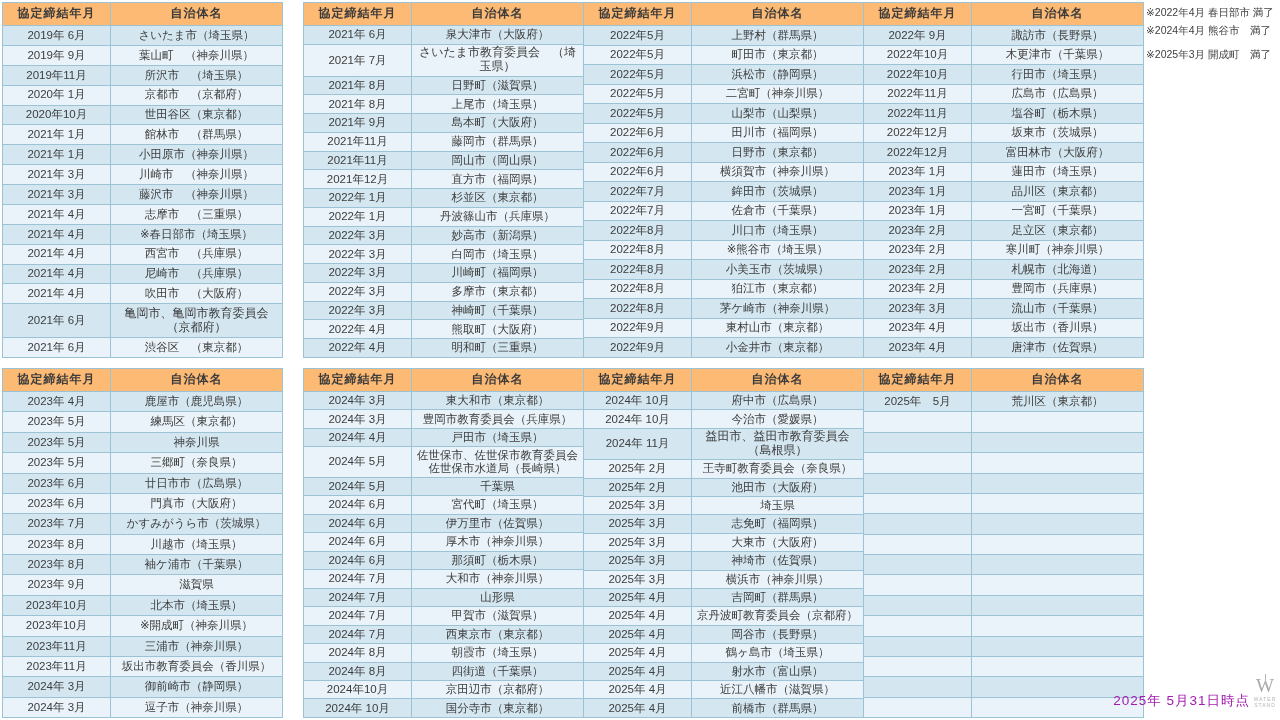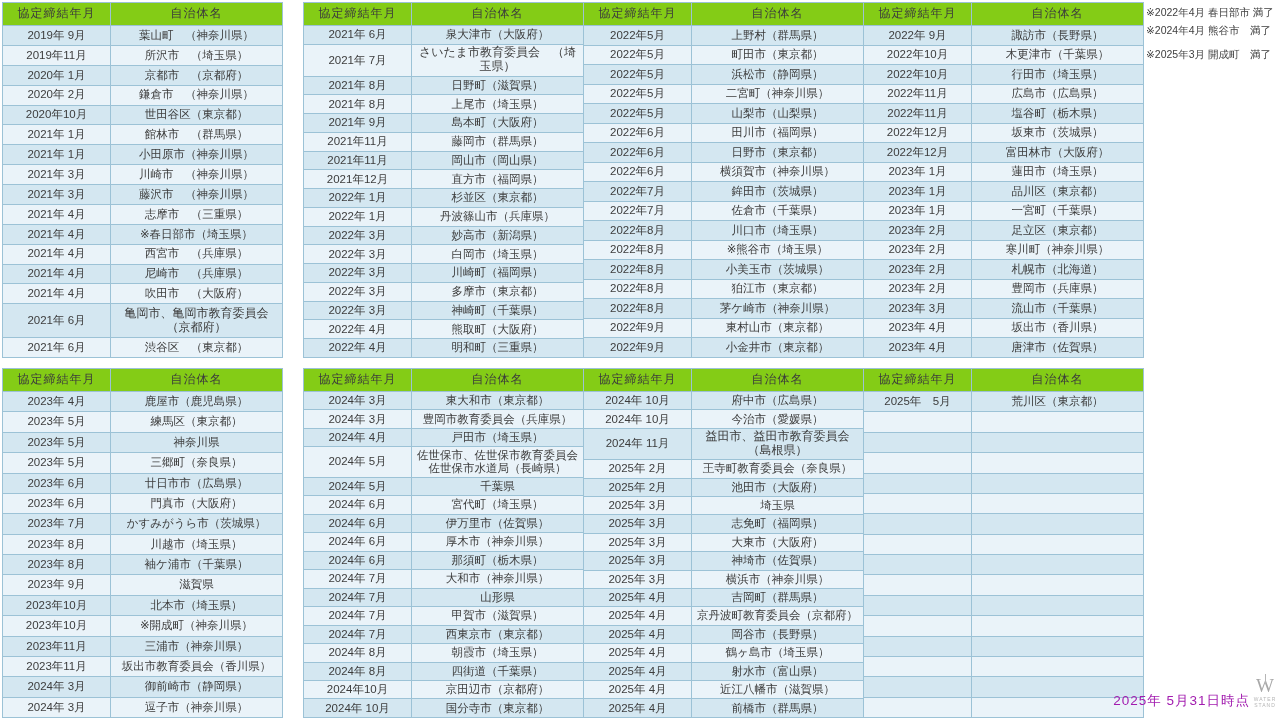--- a/index.html
+++ b/index.html
@@ -37,22 +37,22 @@
     border: 1px solid #9cc2d6;
     text-align: center;
     vertical-align: middle;
     padding: 1px 2px;
     color: #3c3c3c;
     font-size: 11.5px;
     line-height: 1.15;
     overflow: hidden;
   }
   th {
-    background: #84cc16;
-    font-weight: normal;
+    background: #fdba74;
+    font-weight: bold;
     font-size: 12px;
     height: 20px;
     letter-spacing: 1px;
   }
   td { height: 15px; }
   tbody tr:nth-child(odd) td { background: #d4e7f1; }
   tbody tr:nth-child(even) td { background: #eaf3f9; }
   td.c-name { white-space: pre-line; }
   td.c-name.small { font-size: 12px; letter-spacing: 0; }
   .notes {
@@ -120,34 +120,34 @@
           <col style="width: 172px;">
         </colgroup>
         <thead>
           <tr>
             <th>協定締結年月</th>
             <th>自治体名</th>
           </tr>
         </thead>
         <tbody>
           <tr>
+            <td class="c-date">2019年 6月</td>
+            <td class="c-name">さいたま市（埼玉県）</td>
+          </tr>
+          <tr>
             <td class="c-date">2019年 9月</td>
             <td class="c-name">葉山町　（神奈川県）</td>
           </tr>
           <tr>
             <td class="c-date">2019年11月</td>
             <td class="c-name">所沢市　（埼玉県）</td>
           </tr>
           <tr>
             <td class="c-date">2020年 1月</td>
             <td class="c-name">京都市　（京都府）</td>
-          </tr>
-          <tr>
-            <td class="c-date">2020年 2月</td>
-            <td class="c-name">鎌倉市　（神奈川県）</td>
           </tr>
           <tr>
             <td class="c-date">2020年10月</td>
             <td class="c-name">世田谷区（東京都）</td>
           </tr>
           <tr>
             <td class="c-date">2021年 1月</td>
             <td class="c-name">館林市　（群馬県）</td>
           </tr>
           <tr>

